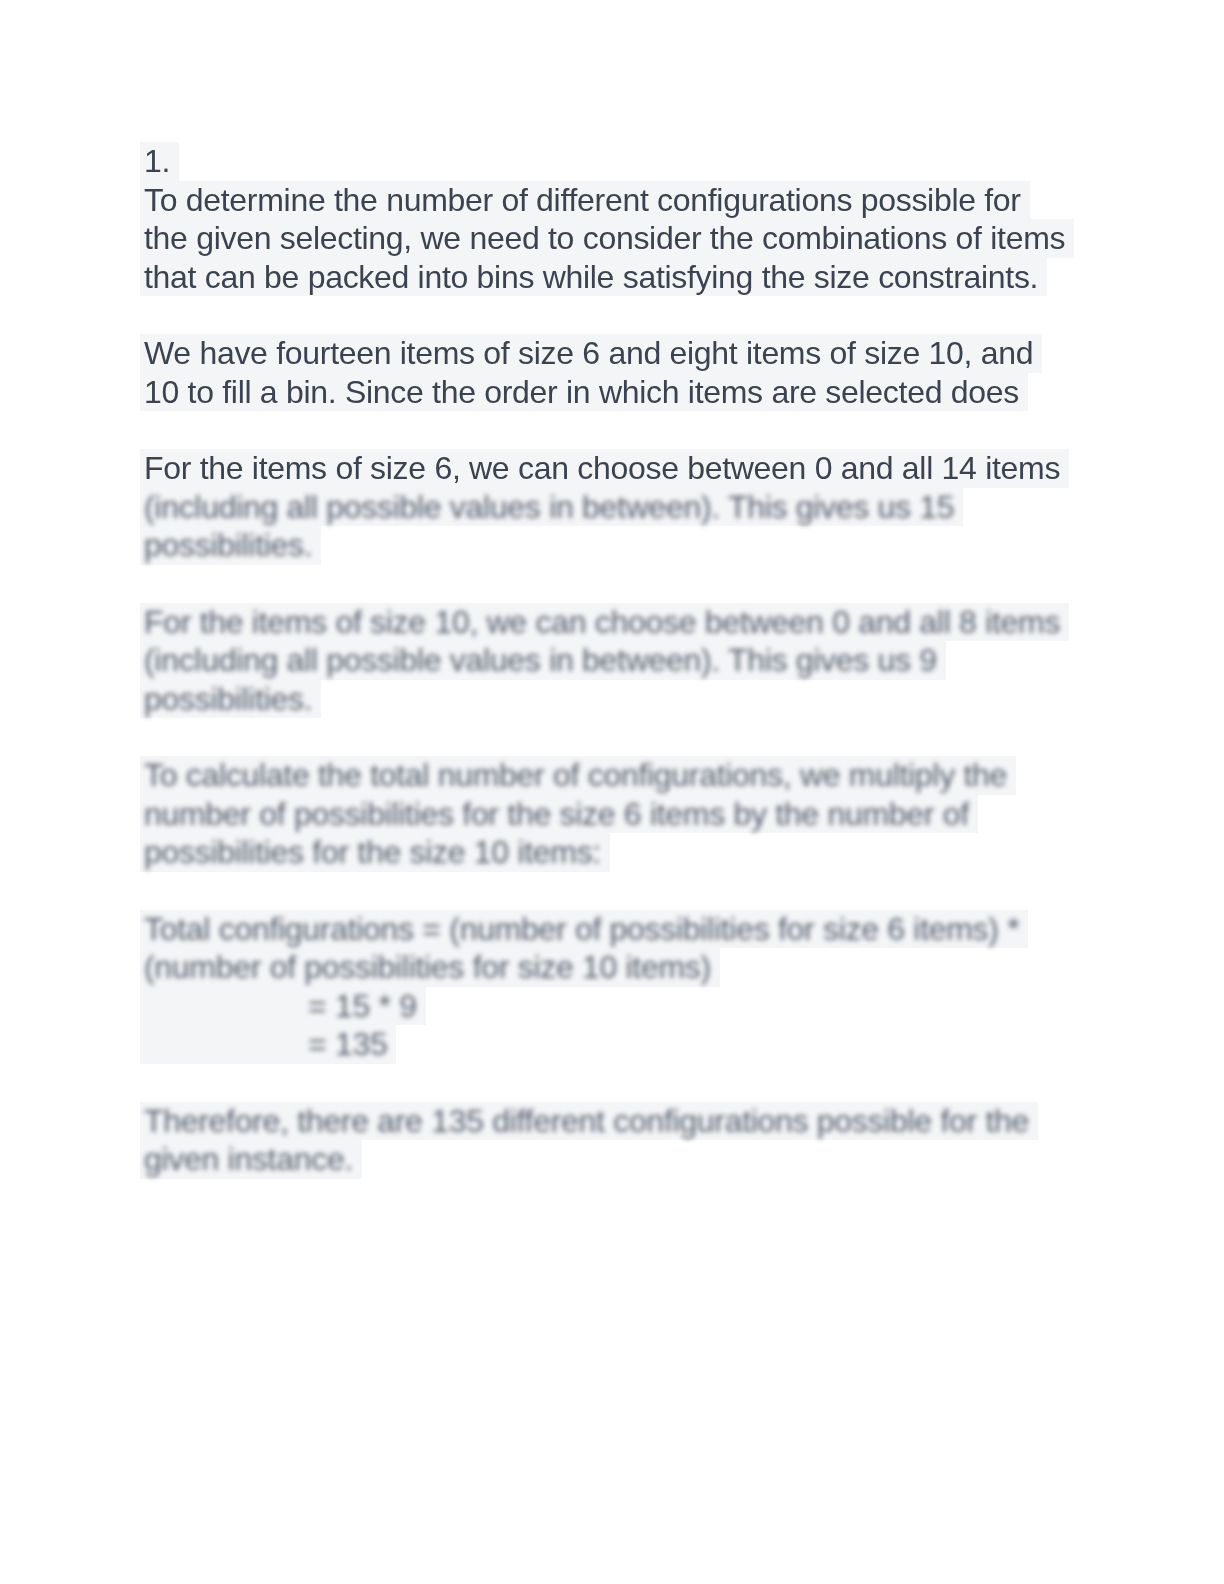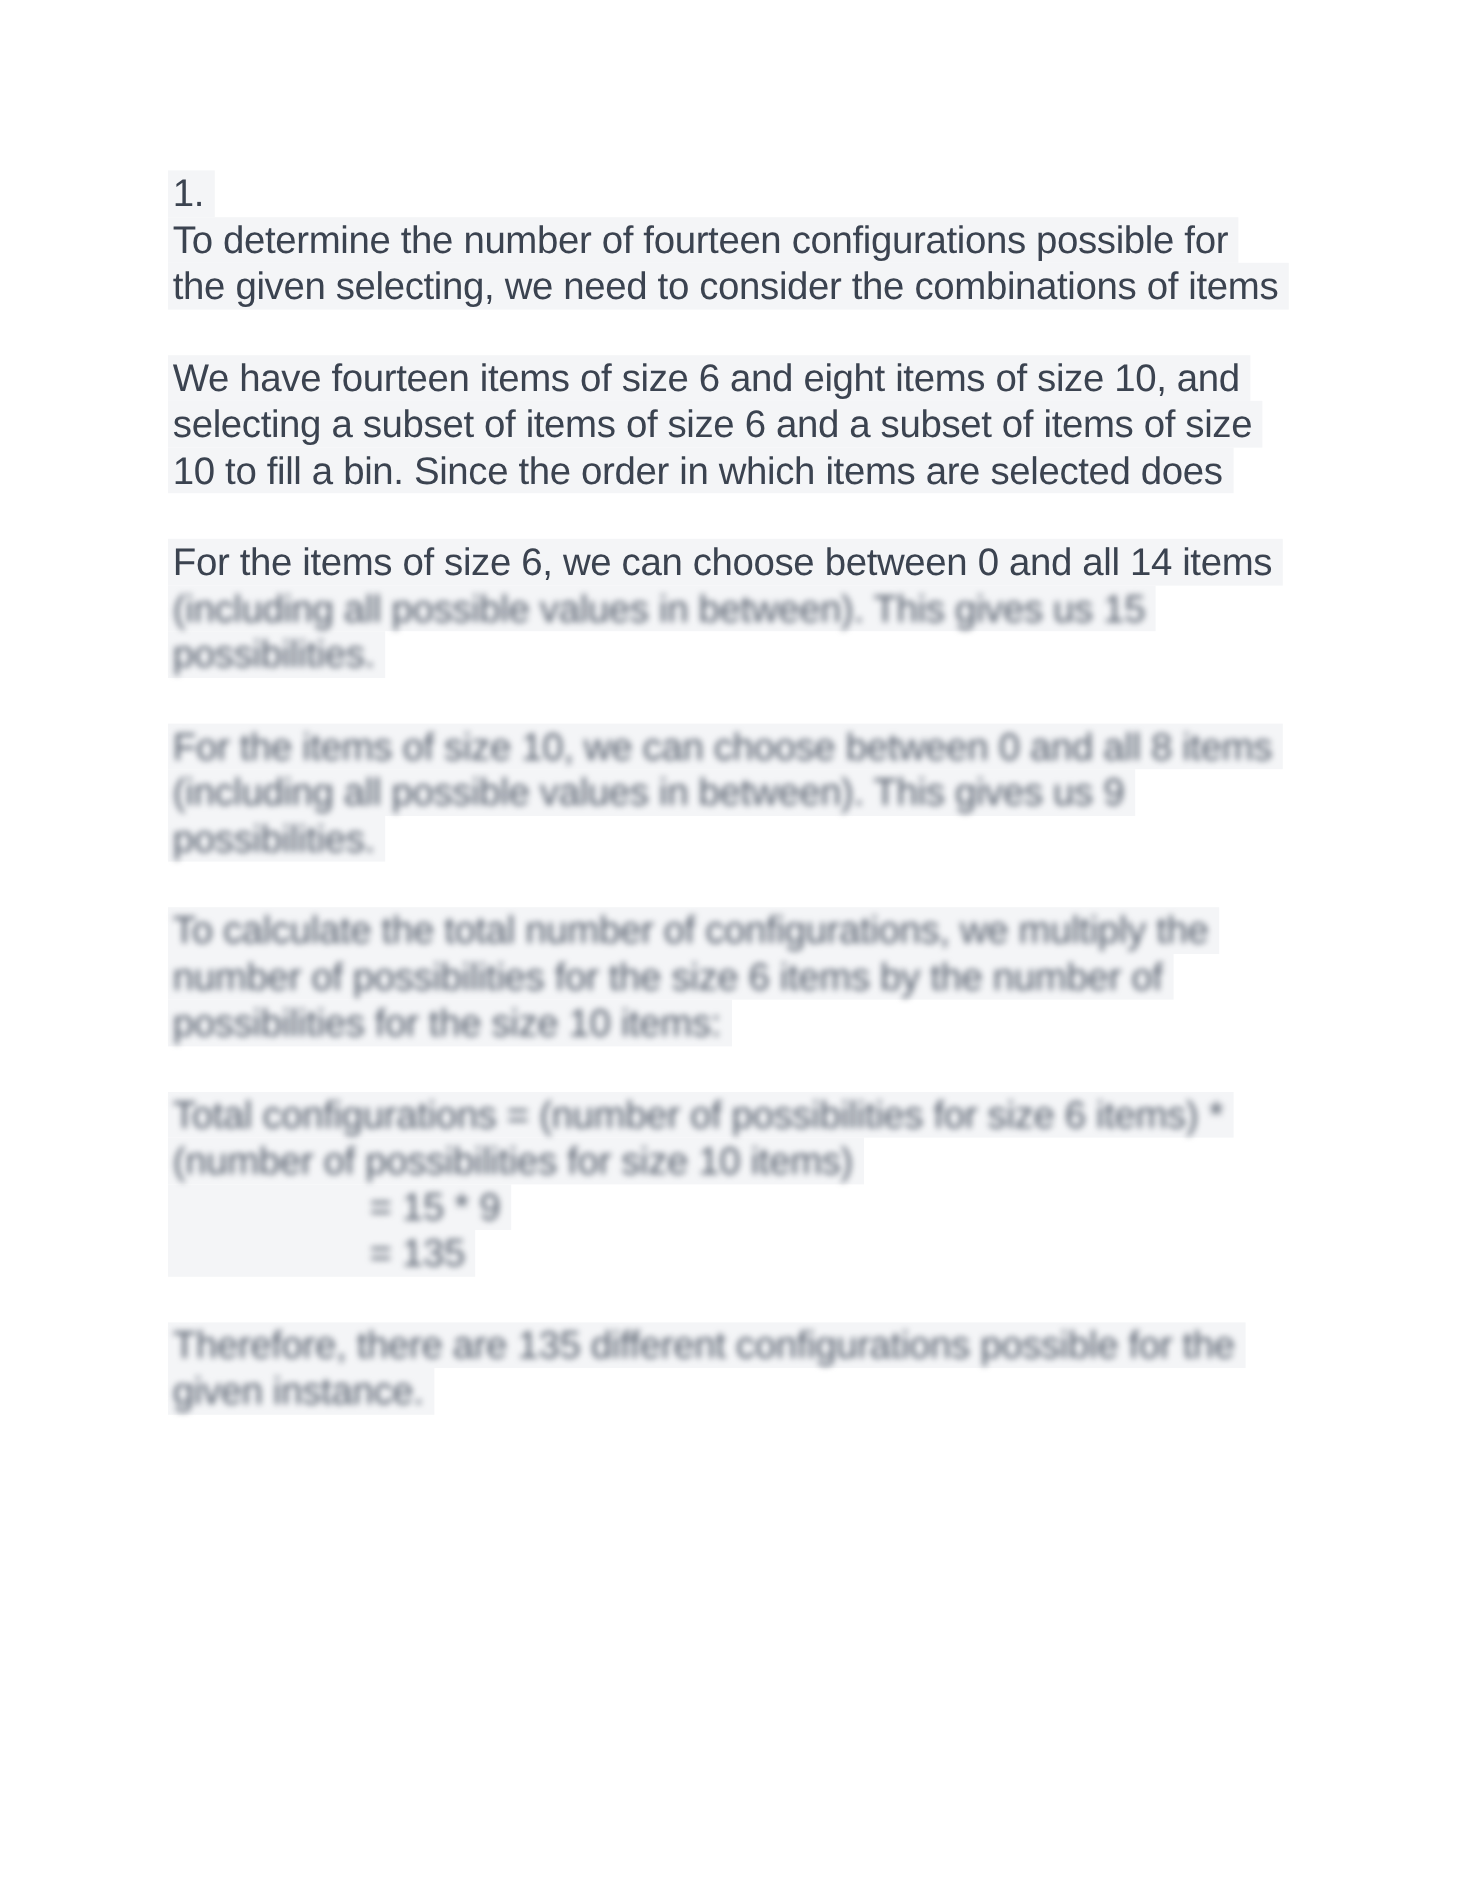--- a/index.html
+++ b/index.html
@@ -47,26 +47,26 @@
     color: var(--blur-text-color, #535c6a);
   }
 </style>
 </head>
 <body>
 
 <div class="page">
   <div class="content" id="doc-root">
       <div class="paragraph">
         <div class="line"><span class="hl"><span class="plain-text">1.</span></span></div>
-        <div class="line"><span class="hl"><span class="plain-text">To determine the number of fourteen configurations possible for</span></span></div>
+        <div class="line"><span class="hl"><span class="plain-text">To determine the number of different configurations possible for</span></span></div>
         <div class="line"><span class="hl"><span class="plain-text">the given selecting, we need to consider the combinations of items</span></span></div>
+        <div class="line"><span class="hl"><span class="plain-text">that can be packed into bins while satisfying the size constraints.</span></span></div>
       </div>
       <div class="paragraph">
         <div class="line"><span class="hl"><span class="plain-text">We have fourteen items of size 6 and eight items of size 10, and</span></span></div>
-        <div class="line"><span class="hl"><span class="plain-text">selecting a subset of items of size 6 and a subset of items of size</span></span></div>
         <div class="line"><span class="hl"><span class="plain-text">10 to fill a bin. Since the order in which items are selected does</span></span></div>
       </div>
       <div class="paragraph">
         <div class="line"><span class="hl"><span class="plain-text">For the items of size 6, we can choose between 0 and all 14 items</span></span></div>
         <div class="line"><span class="hl"><span class="blur-text">(including all possible values in between). This gives us 15</span></span></div>
         <div class="line"><span class="hl"><span class="blur-text">possibilities.</span></span></div>
       </div>
       <div class="paragraph">
         <div class="line"><span class="hl"><span class="blur-text">For the items of size 10, we can choose between 0 and all 8 items</span></span></div>
         <div class="line"><span class="hl"><span class="blur-text">(including all possible values in between). This gives us 9</span></span></div>

